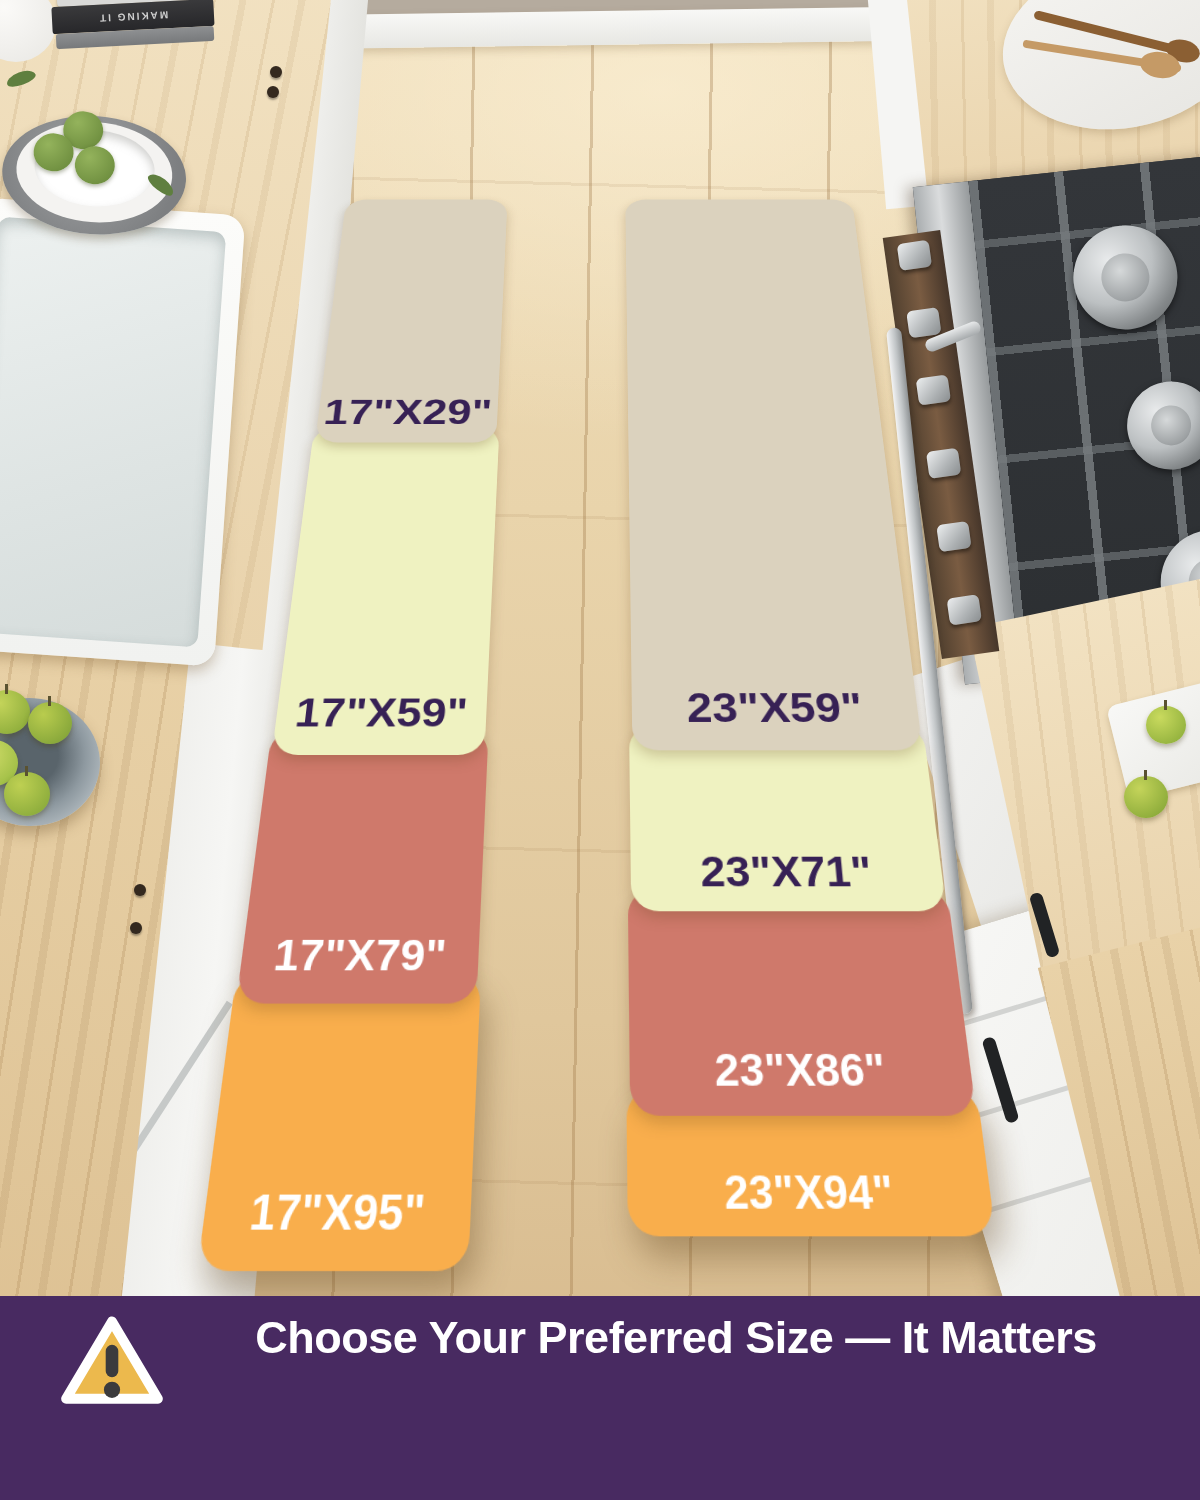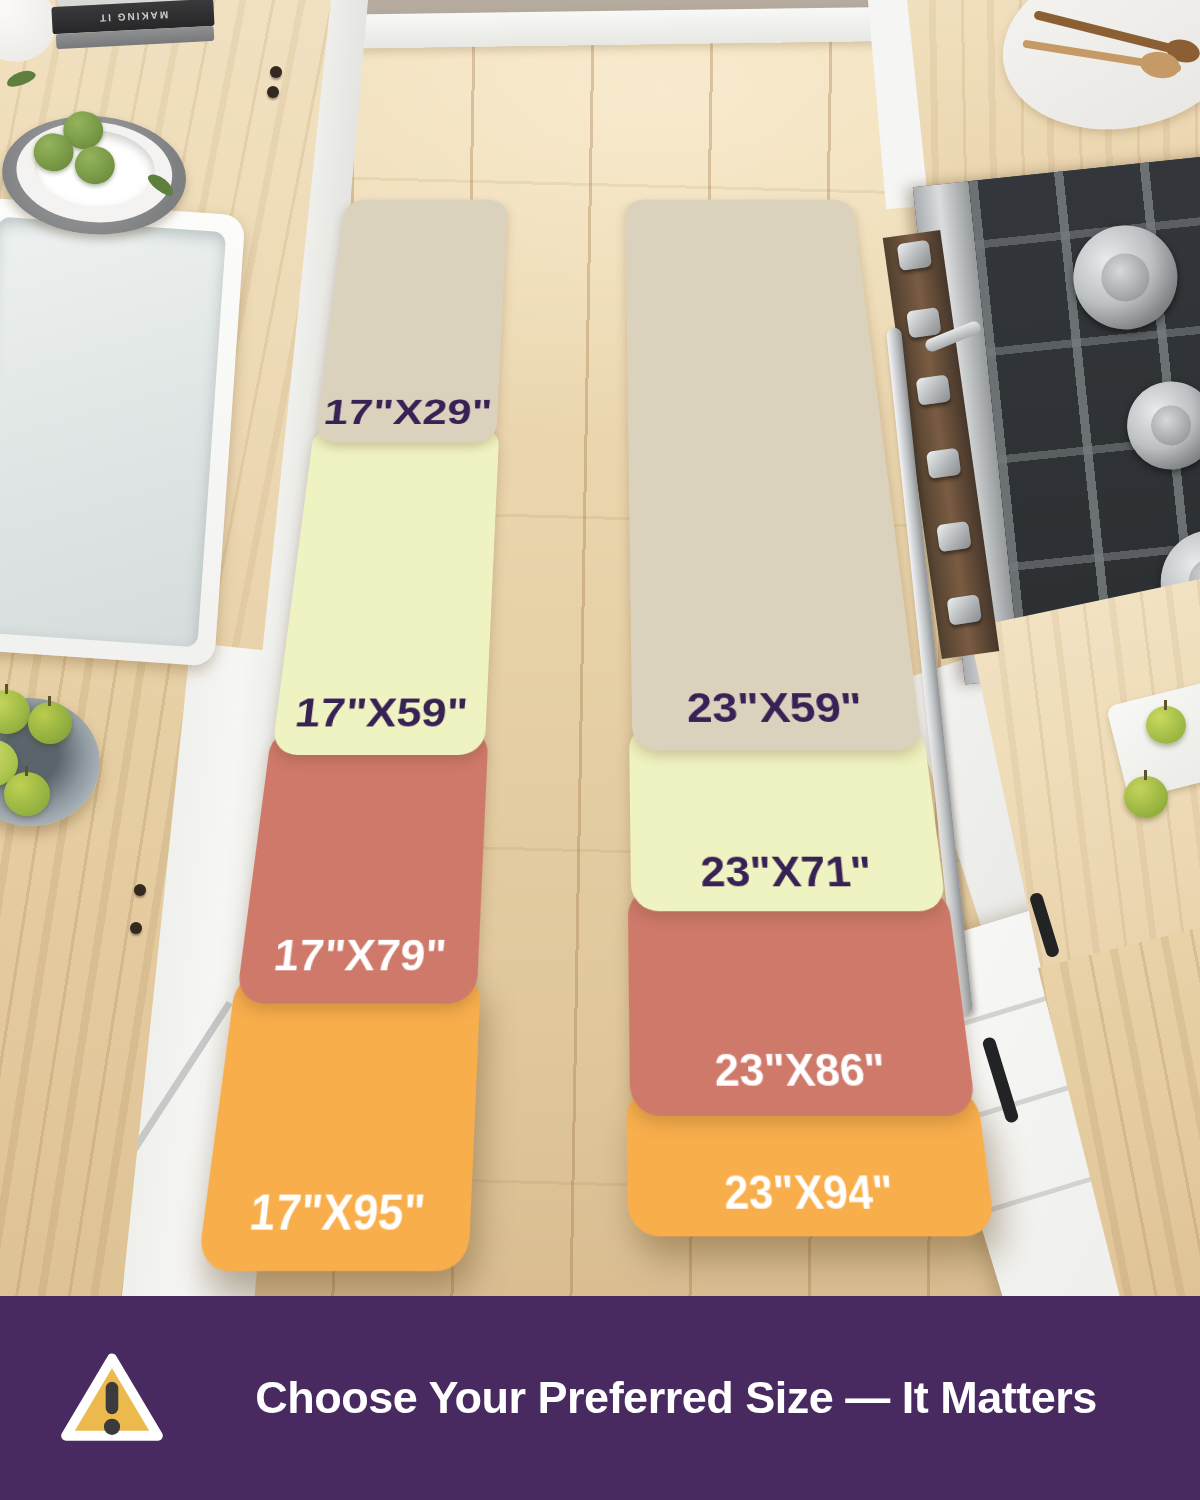--- a/index.html
+++ b/index.html
@@ -120,21 +120,21 @@
   .L2{top:360px;left:6px;right:6px;height:385px;z-index:3;font-size:45px;padding-bottom:20px;}
   .L3{top:737px;left:3px;right:3px;height:251px;z-index:2;font-size:41px;padding-bottom:20px;}
   .L4{top:980px;left:0;right:0;height:223px;z-index:1;font-size:38px;padding-bottom:22px;}
   .R1{top:0;left:9px;right:9px;height:740px;z-index:4;font-size:46px;padding-bottom:20px;}
   .R2{top:732px;left:6px;right:6px;height:177px;z-index:3;font-size:42px;padding-bottom:14px;}
   .R3{top:901px;left:3px;right:3px;height:187px;z-index:2;font-size:39px;padding-bottom:16px;}
   .R4{top:1080px;left:0;right:0;height:107px;z-index:1;font-size:37px;padding-bottom:12px;}
 
   
   .banner{position:absolute;left:0;top:1296px;width:1200px;height:204px;background:#482A61;z-index:10;
-    display:flex;align-items:center;padding:4px 58px;box-sizing:border-box;gap:44px;}
+    display:flex;align-items:flex-start;padding:16px 58px;box-sizing:border-box;gap:44px;}
   .banner-text{flex:1;text-align:center;color:#FFFFFF;font-weight:700;font-size:45px;letter-spacing:-.5px;white-space:nowrap;}
 </style>
 </head>
 <body>
 
 <div class="stage">
 
   <div class="floor"></div>
   <div class="far-wood-edge"></div>
   <div class="far-kick"></div>

